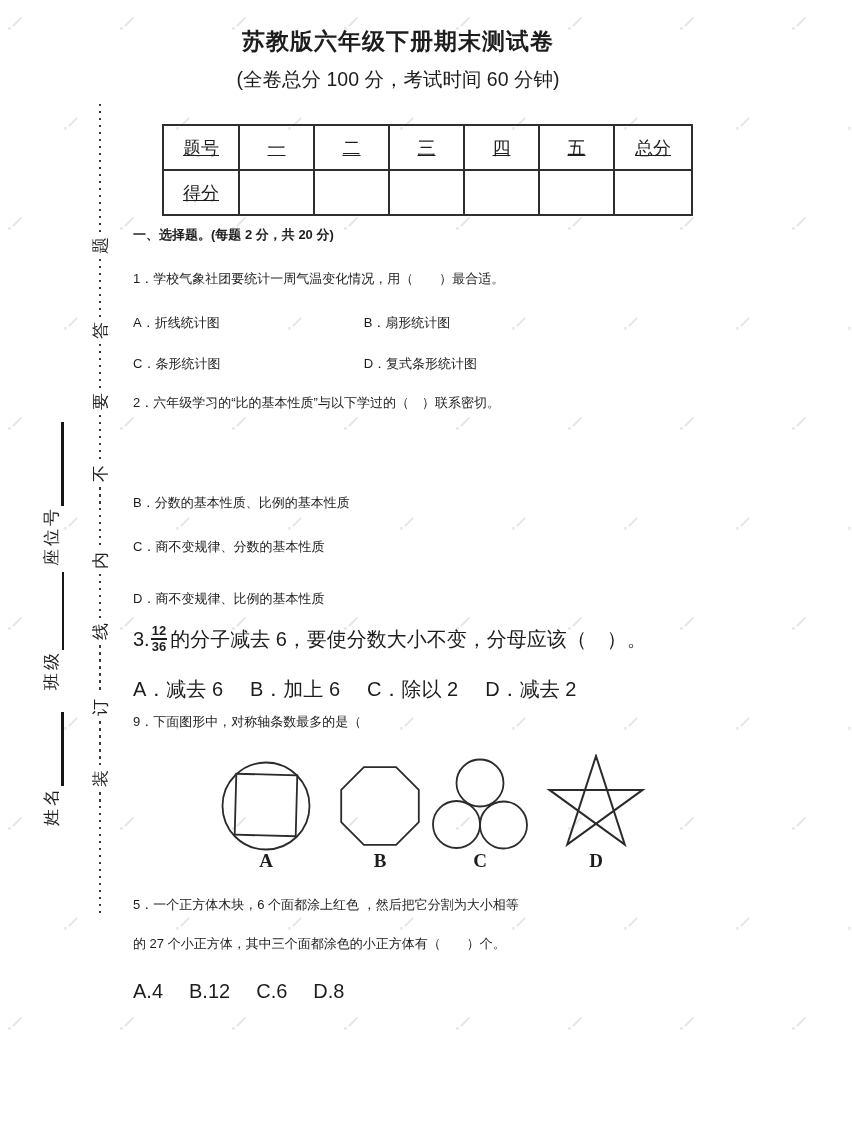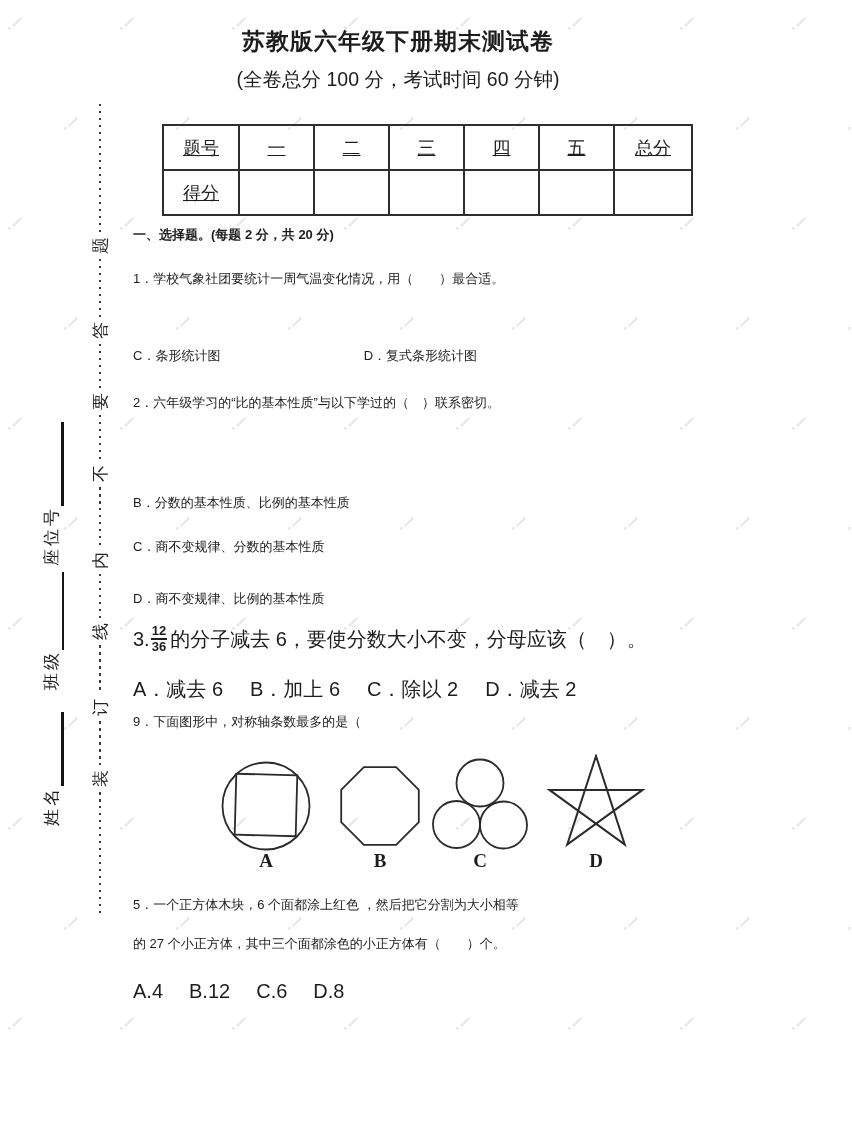--- a/index.html
+++ b/index.html
@@ -14,21 +14,21 @@
   .title{left:133px;top:26px;width:530px;text-align:center;font-size:23px;font-weight:700;letter-spacing:1px;white-space:nowrap;}
   .subtitle{left:133px;top:66px;width:530px;text-align:center;font-size:19.5px;font-weight:500;white-space:nowrap;}
 
   .score-table{left:162px;top:124px;border-collapse:collapse;table-layout:fixed;text-decoration:underline;}
   .score-table td{border:2px solid #2e2e2e;height:43px;text-align:center;vertical-align:middle;
                   font-size:18px;font-weight:500;padding:0;}
 
   .line{white-space:nowrap;font-size:13px;font-weight:500;line-height:1.2;}
   .sec{font-weight:600;}
   .l133{left:133px;}
-  .y227{top:227px;} .y271{top:271px;} .y315{top:315px;} .y360{top:348px;}
+  .y227{top:227px;} .y271{top:271px;} .y315{top:315px;} .y360{top:356px;}
   .y405{top:395px;} .y451{top:451px;} .y495{top:495px;} .y539{top:539px;} .y583{top:583px;margin-top:8px;}
   .y714{top:714px;} .y897{top:897px;} .y936{top:936px;}
   .optA{display:inline-block;min-width:227px;}
 
   .q3line{left:133px;top:616px;height:46px;display:flex;align-items:center;white-space:nowrap;font-size:20px;font-weight:500;}
   .frac{display:inline-flex;flex-direction:column;align-items:center;font-size:13px;line-height:1.1;font-weight:600;margin:0 3px 0 1px;}
   .frac .den{border-top:2px solid #1d1d1d;padding:0 1px;}
   .q3o{left:133px;top:676px;display:flex;gap:27px;font-size:20px;font-weight:500;white-space:nowrap;}
   .q5o{left:133px;top:980px;display:flex;gap:26px;font-size:20px;font-weight:500;white-space:nowrap;}
 
@@ -210,20 +210,24 @@
     <span>班级</span>
     <span class="blank b78"></span>
     <span class="gap6"></span>
     <span>座位号</span>
     <span class="blank b84"></span>
   </div>
 
   <div class="z line sec l133 y227">一、选择题。(每题 2 分，共 20 分)</div>
 
   <div class="z line l133 y271">1．学校气象社团要统计一周气温变化情况，用（　　）最合适。</div>
+  <div class="z line l133 y315">
+    <span class="optA">A．折线统计图</span>
+    <span>B．扇形统计图</span>
+  </div>
   <div class="z line l133 y360">
     <span class="optA">C．条形统计图</span>
     <span>D．复式条形统计图</span>
   </div>
 
   <div class="z line l133 y405">2．六年级学习的“比的基本性质”与以下学过的（　）联系密切。</div>
   <div class="z line l133 y495">B．分数的基本性质、比例的基本性质</div>
   <div class="z line l133 y539">C．商不变规律、分数的基本性质</div>
   <div class="z line l133 y583">D．商不变规律、比例的基本性质</div>
 

